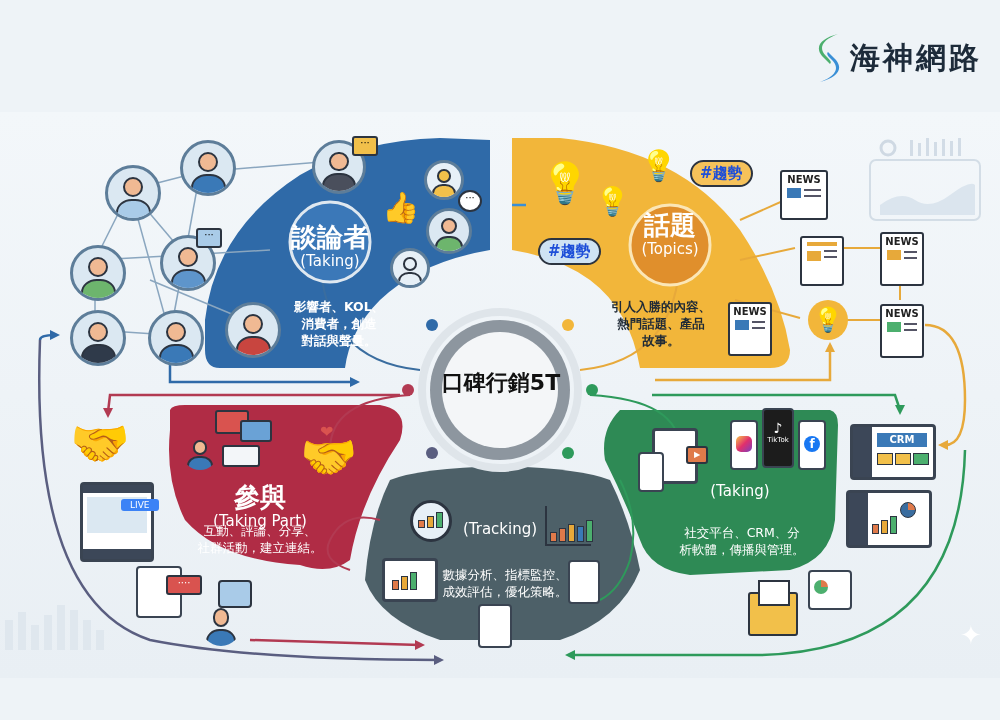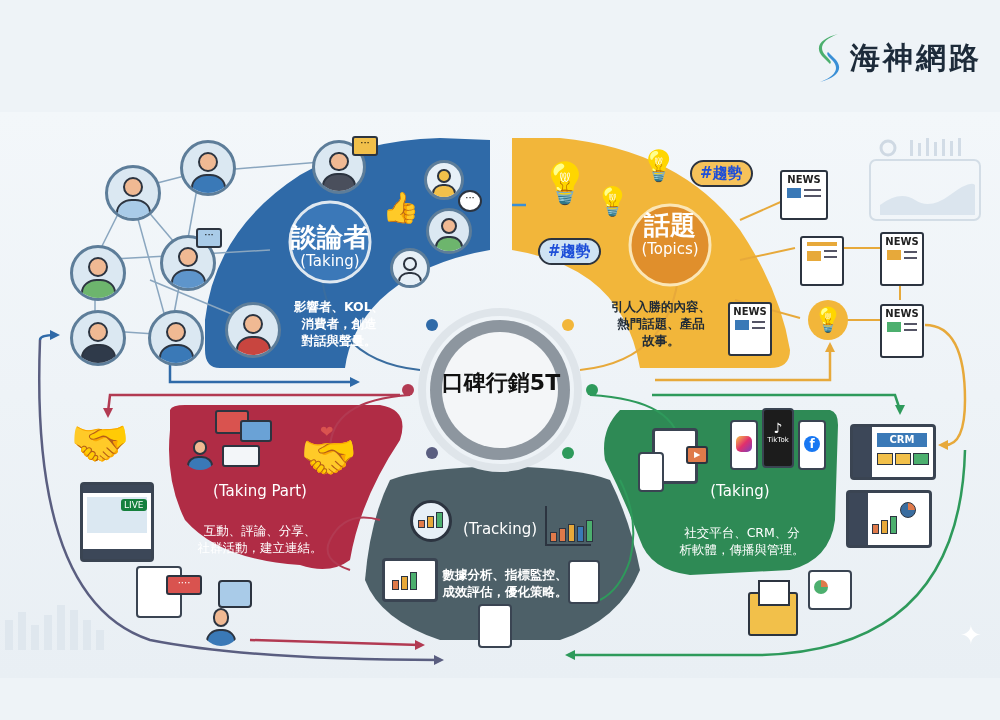--- a/index.html
+++ b/index.html
@@ -253,55 +253,56 @@
 <div class="news" style="left:880px;top:304px;width:40px;height:48px;">
     <div>NEWS</div>
     <div class="img" style="background:#4caf6e"></div>
     <div class="ln"></div>
     <div class="ln"></div>
   </div>
 
 <div class="center-text">口碑行銷5T</div>
 
 <div class="lbl" style="left:190px;top:482px;width:140px;">
+  <div class="title-zh">參與</div>
   <div class="title-en">(Taking Part)</div>
 </div>
 <div class="lbl desc" style="left:180px;top:522px;width:160px;font-weight:normal;">
   <div>互動、評論、分享、</div>
   <div>社群活動，建立連結。</div>
 </div>
 <div style="position:absolute;left:300px;top:430px;font-size:46px;">🤝</div>
 <div style="position:absolute;left:70px;top:415px;font-size:48px;">🤝</div>
 <div style="position:absolute;left:215px;top:410px;width:30px;height:20px;background:#d9534f;border:2px solid #2c3440;border-radius:3px;"></div>
 <div style="position:absolute;left:240px;top:420px;width:28px;height:18px;background:#6aa2d6;border:2px solid #2c3440;border-radius:3px;"></div>
 <div style="position:absolute;left:222px;top:445px;width:34px;height:18px;background:#f3f6f9;border:2px solid #2c3440;border-radius:3px;"></div>
 <div class="avatar" style="left:182px;top:434px;width:36px;height:36px;border:none;background:transparent;">
     <div class="head"></div>
     <div class="body" style="background:#3a79b7"></div>
   </div>
 <div style="position:absolute;left:320px;top:422px;font-size:16px;color:#d9534f;">❤</div>
 
 <div class="screen" style="left:80px;top:482px;width:68px;height:74px;">
   <div style="position:absolute;left:0;top:0;right:0;height:8px;background:#3c4758;"></div>
   <div style="position:absolute;left:4px;top:12px;right:4px;height:36px;background:#dbe8f2;"></div>
-  <div style="position:absolute;left:38px;top:14px;font-size:9px;color:#fff;background:#15803d;padding:1px 3px;border-radius:3px;">LIVE</div>
+  <div style="position:absolute;left:38px;top:14px;font-size:9px;color:#fff;background:#3b82f6;padding:1px 9px;border-radius:3px;">LIVE</div>
   <div style="position:absolute;left:0;bottom:0;right:0;height:10px;background:#3c4758;"></div>
 </div>
 <div class="screen" style="left:136px;top:566px;width:42px;height:48px;border-width:2px;"></div>
 <div style="position:absolute;left:166px;top:575px;width:32px;height:16px;background:#d9534f;border:2px solid #2c3440;border-radius:3px;color:#fff;font-size:10px;line-height:12px;text-align:center;">····</div>
 <div class="avatar" style="left:200px;top:600px;width:42px;height:46px;border:none;background:transparent;">
     <div class="head"></div>
     <div class="body" style="background:#3a79b7"></div>
   </div>
 <div style="position:absolute;left:218px;top:580px;width:30px;height:24px;background:#a9cbe8;border:2px solid #2c3440;border-radius:4px;"></div>
 
 <div class="lbl" style="left:440px;top:520px;width:120px;">
   <div class="title-en">(Tracking)</div>
 </div>
-<div class="lbl desc" style="left:435px;top:566px;width:140px;font-weight:bold;">
+<div class="lbl desc" style="left:435px;top:566px;width:140px;font-weight:normal;">
   <div>數據分析、指標監控、</div>
   <div>成效評估，優化策略。</div>
 </div>
 <div style="position:absolute;left:410px;top:500px;width:36px;height:36px;border-radius:50%;border:3px solid #2c3440;background:#e7f0f7;"></div>
 <div class="mini-bars" style="left:418px;top:512px;">
     <i style="height:6px;background:#e07a4a"></i>
     <i style="height:10px;background:#e7a93a"></i>
     <i style="height:14px;background:#4caf6e"></i>
   </div>
 <div class="screen" style="left:382px;top:558px;width:50px;height:38px;"></div>

